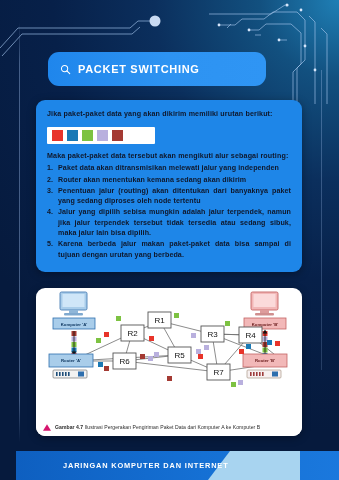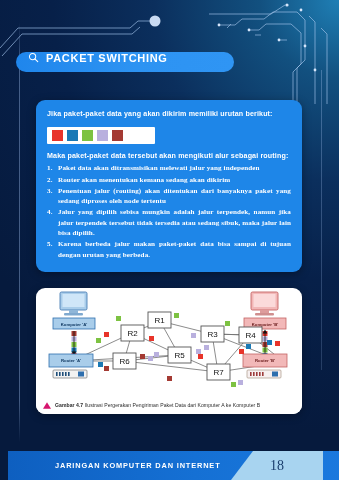--- a/index.html
+++ b/index.html
@@ -23,80 +23,80 @@
     position:absolute;left:19px;top:22px;width:1px;height:420px;
     background:linear-gradient(180deg, rgba(255,255,255,0) 0%, rgba(160,190,235,.40) 10%, rgba(160,190,235,.40) 90%, rgba(255,255,255,0) 100%);
   }
   #right-rule{
     position:absolute;right:17px;top:70px;width:1px;height:300px;
     background:linear-gradient(180deg, rgba(160,190,235,.35) 0%, rgba(160,190,235,.20) 100%);
   }
 
   
   #title-pill{
-    position:absolute;left:16px;top:52px;width:218px;height:20px;
+    position:absolute;left:48px;top:52px;width:218px;height:34px;
     border-radius:11px;
     background:linear-gradient(90deg,#1f86ec 0%, #2d93f2 55%, #2f95f4 100%);
-    display:flex;align-items:flex-start;gap:7px;padding:0 12px;
+    display:flex;align-items:center;gap:7px;padding:0 12px;
     box-sizing:border-box;
   }
   #title-pill .ttl{
     color:#ffffff;font-size:11px;font-weight:bold;letter-spacing:.7px;
     white-space:nowrap;
   }
   .mag{width:11px;height:11px;flex:0 0 auto;}
 
   
   #info-card{
     position:absolute;left:36px;top:100px;width:266px;height:172px;
     background:#1e86e8;border-radius:9px;
     box-shadow:0 2px 8px rgba(0,0,0,.35);
     box-sizing:border-box;padding:9px 11px 8px 11px;
-    color:#ffffff;
+    color:#0f172a;
   }
   #info-card .lead,
   #info-card .lead2{
     font-size:7.1px;font-weight:bold;line-height:1.5;text-align:justify;
     letter-spacing:.15px;margin:0;
   }
   #swatch-box{
     background:#ffffff;border-radius:1px;margin:7px 0 7px 0;
     width:108px;height:17px;display:flex;align-items:center;gap:4px;padding:0 5px;
     box-sizing:border-box;
   }
   .sw{width:11px;height:11px;}
-  #steps{margin:2px 0 0 0;padding:0;list-style:none;counter-reset:st;font-family:Liberation Serif, serif;}
+  #steps{margin:2px 0 0 0;padding:0;list-style:none;counter-reset:st;}
   #steps li{
     counter-increment:st;position:relative;
     font-size:7.1px;font-weight:bold;line-height:1.45;text-align:justify;
     padding-left:11px;margin-bottom:1px;letter-spacing:.1px;
   }
   #steps li:before{
     content:counter(st) ".";position:absolute;left:0;top:0;
     font-weight:bold;font-size:7.1px;
   }
 
   
   #figure-card{
-    position:absolute;left:36px;top:288px;width:266px;height:126px;
+    position:absolute;left:36px;top:288px;width:266px;height:148px;
     background:#ffffff;border-radius:9px;overflow:hidden;
     box-shadow:0 2px 8px rgba(0,0,0,.3);
   }
   #diagram{position:absolute;left:0;top:0;width:266px;height:108px;}
   #caption{
     position:absolute;left:0;bottom:0;width:266px;height:18px;
     display:flex;align-items:center;gap:4px;padding:0 7px;box-sizing:border-box;
     background:#ffffff;
   }
   #caption .tri{width:8px;height:7px;flex:0 0 auto;}
   #caption .cap-txt{font-size:5.1px;color:#2a2a2a;letter-spacing:.05px;white-space:nowrap;}
   #caption .cap-txt b{font-weight:bold;}
 
   
-  #footer{position:absolute;left:8px;bottom:0;width:315px;height:29px;border-radius:7px;}
+  #footer{position:absolute;left:16px;bottom:0;width:284px;height:29px;border-radius:7px;}
   #footer-band{
     position:absolute;left:0;bottom:0;width:339px;height:29px;
     background:linear-gradient(90deg,#0e5fc0 0%, #1570d4 55%, #1b79de 100%);
   }
   #footer-accent{
     position:absolute;right:0;bottom:0;width:92px;height:29px;
     background:#a8d4f0;
     clip-path:polygon(22px 0, 92px 0, 92px 29px, 0 29px);
   }
   #footer-text{
@@ -341,16 +341,15 @@
         <b>Gambar 4.7</b>
         <span>Ilustrasi Pergerakan Pengiriman Paket Data dari Komputer A ke Komputer B</span>
       </span>
     </div>
   </div>
 
   <div id="footer">
     <div id="footer-band"></div>
     <div id="footer-accent"></div>
     <div id="footer-text">JARINGAN KOMPUTER DAN INTERNET</div>
-    <div id="page-number">18</div>
   </div>
 
 </div>
 
 </body></html>

